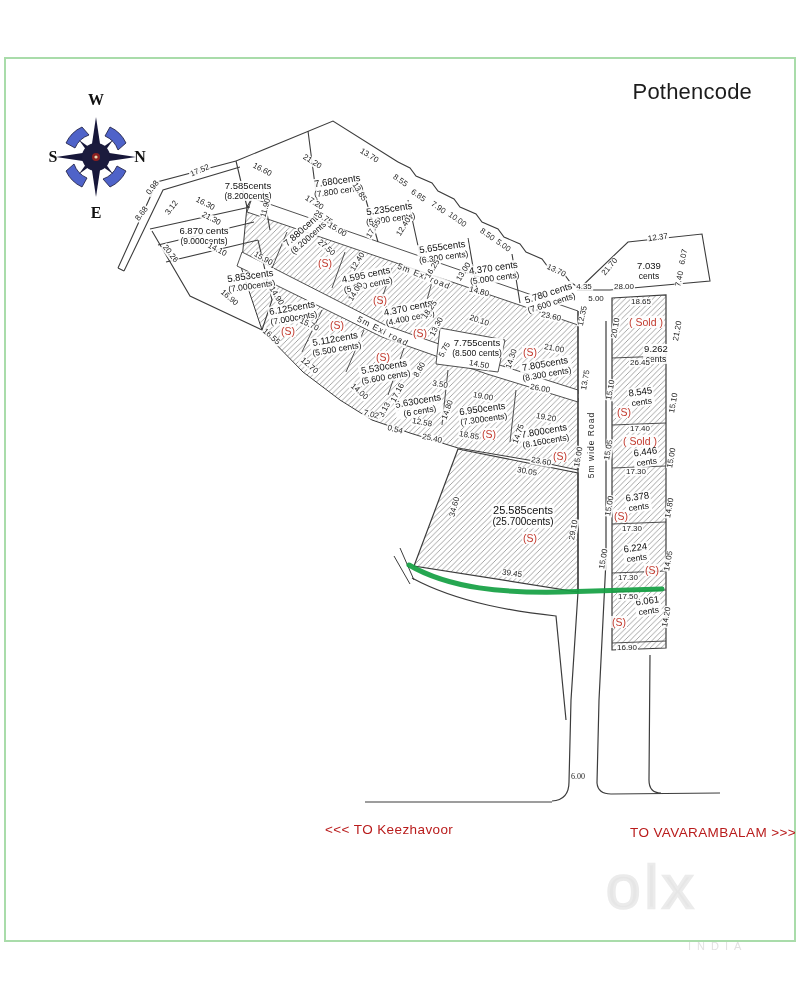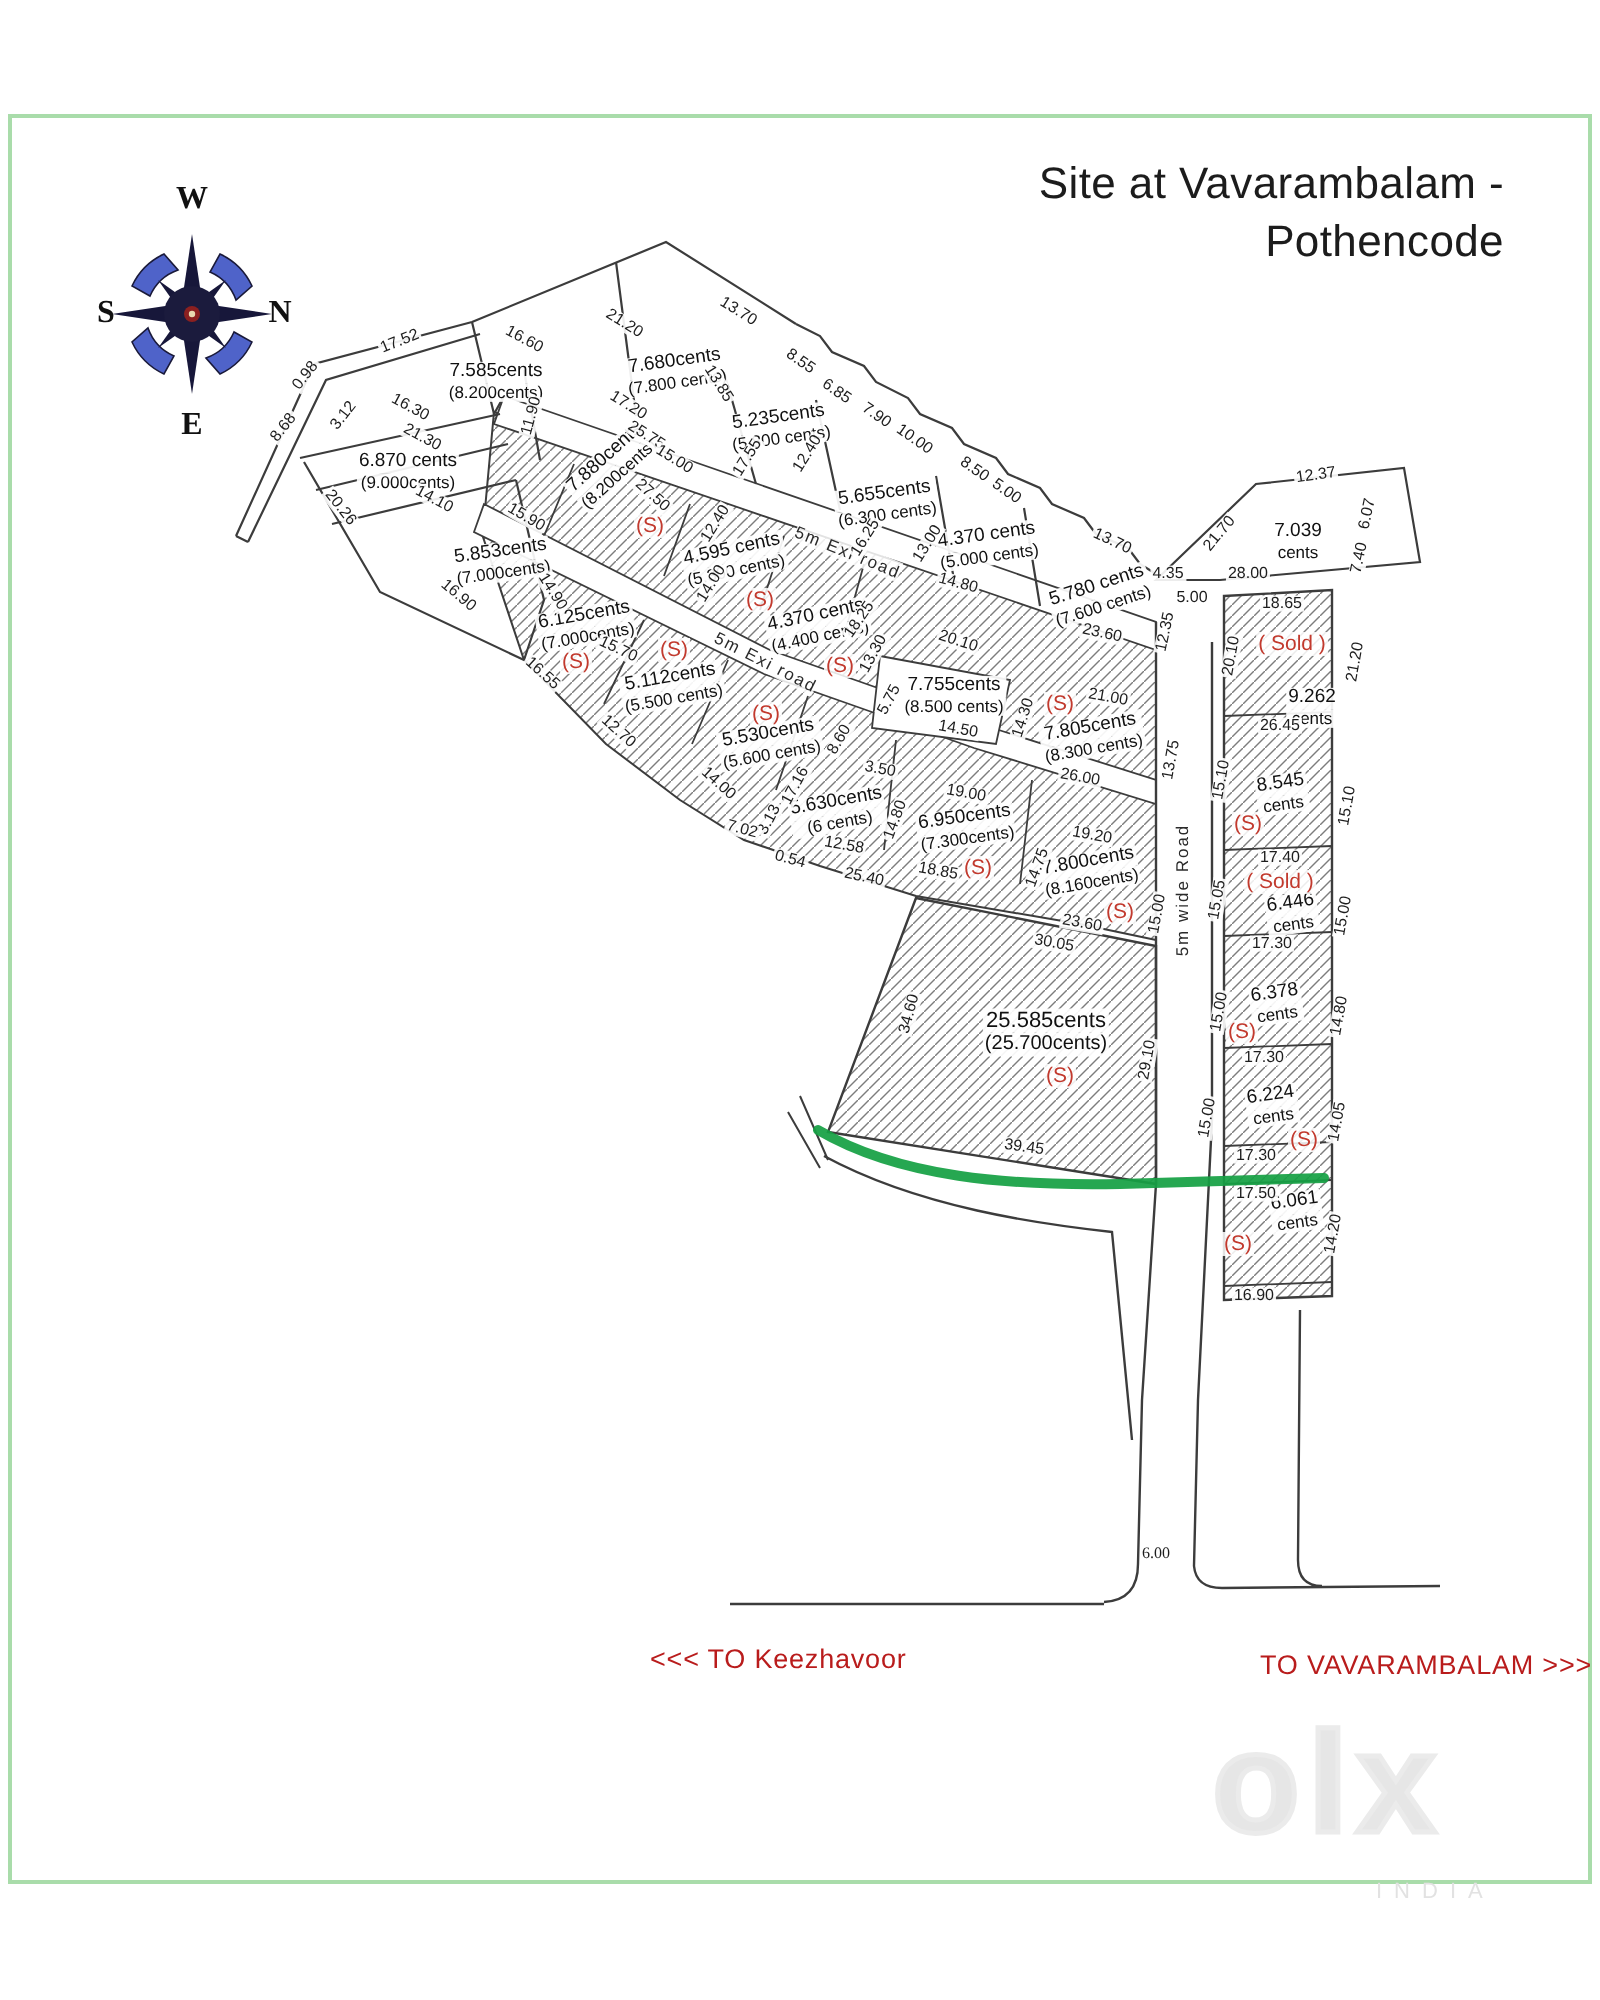--- a/index.html
+++ b/index.html
@@ -14,21 +14,21 @@
   .lbl{position:absolute;white-space:nowrap;transform:translate(-50%,-50%);}
   .meas{font-size:8px;color:#1d1d1d;background:rgba(255,255,255,.9);padding:0 1px;line-height:1.05;}
   .plot-label{text-align:center;color:#101010;line-height:1.12;}
   .plot-label .area{font-size:9.5px;background:rgba(255,255,255,.92);padding:0 1px;}
   .plot-label .alt{font-size:8.5px;background:rgba(255,255,255,.92);padding:0 1px;}
   .plot-label.big .area{font-size:11px;}
   .plot-label.big .alt{font-size:10px;}
   .mark{font-size:10.5px;color:#c23a2e;background:rgba(255,255,255,.85);padding:0 1px;font-weight:500;}
   .road-label{font-size:8.5px;color:#2a2a2a;letter-spacing:1px;background:rgba(255,255,255,.85);}
   .dest{position:absolute;font-size:13.5px;color:#b91c1c;letter-spacing:.4px;}
-  #wm{position:absolute;left:606px;top:856px;font-size:72px;font-weight:700;letter-spacing:4px;
+  #wm{position:absolute;left:606px;top:856px;font-size:62px;font-weight:400;letter-spacing:4px;
     color:rgba(255,255,255,0);-webkit-text-stroke:2.5px #ebebeb;text-shadow:0 0 1px #e6e6e6;line-height:1;text-align:center;}
   #wm-sub{position:absolute;left:688px;top:940px;font-size:11px;letter-spacing:6px;color:#e2e2e2;}
 </style>
 </head>
 <body>
 
 <div id="page">
 
   <div id="frame"></div>
 
@@ -101,21 +101,20 @@
           <path d="M-24,0 L0,-4 L24,0 L0,4 Z"></path>
         </g>
         <circle r="14" fill="#1b1b3d"></circle>
       </g>
       <circle r="4" fill="#8b2020"></circle>
       <circle r="1.6" fill="#e8d9b0"></circle>
     </g>
   </svg>
 
   <div class="title">
-    <div>Site at Vavarambalam -</div>
     <div>Pothencode</div>
   </div>
 
   <span class="compass-letter" style="left:96px;top:100px;">W</span>
   <span class="compass-letter" style="left:140px;top:157px;">N</span>
   <span class="compass-letter" style="left:53px;top:157px;">S</span>
   <span class="compass-letter" style="left:96px;top:213px;">E</span>
 
   <span class="lbl road-label" style="left:424px;top:276px;transform:translate(-50%,-50%) rotate(22deg);">5m  Exi  road</span>
   <span class="lbl road-label" style="left:383px;top:331px;transform:translate(-50%,-50%) rotate(27deg);">5m  Exi  road</span>

